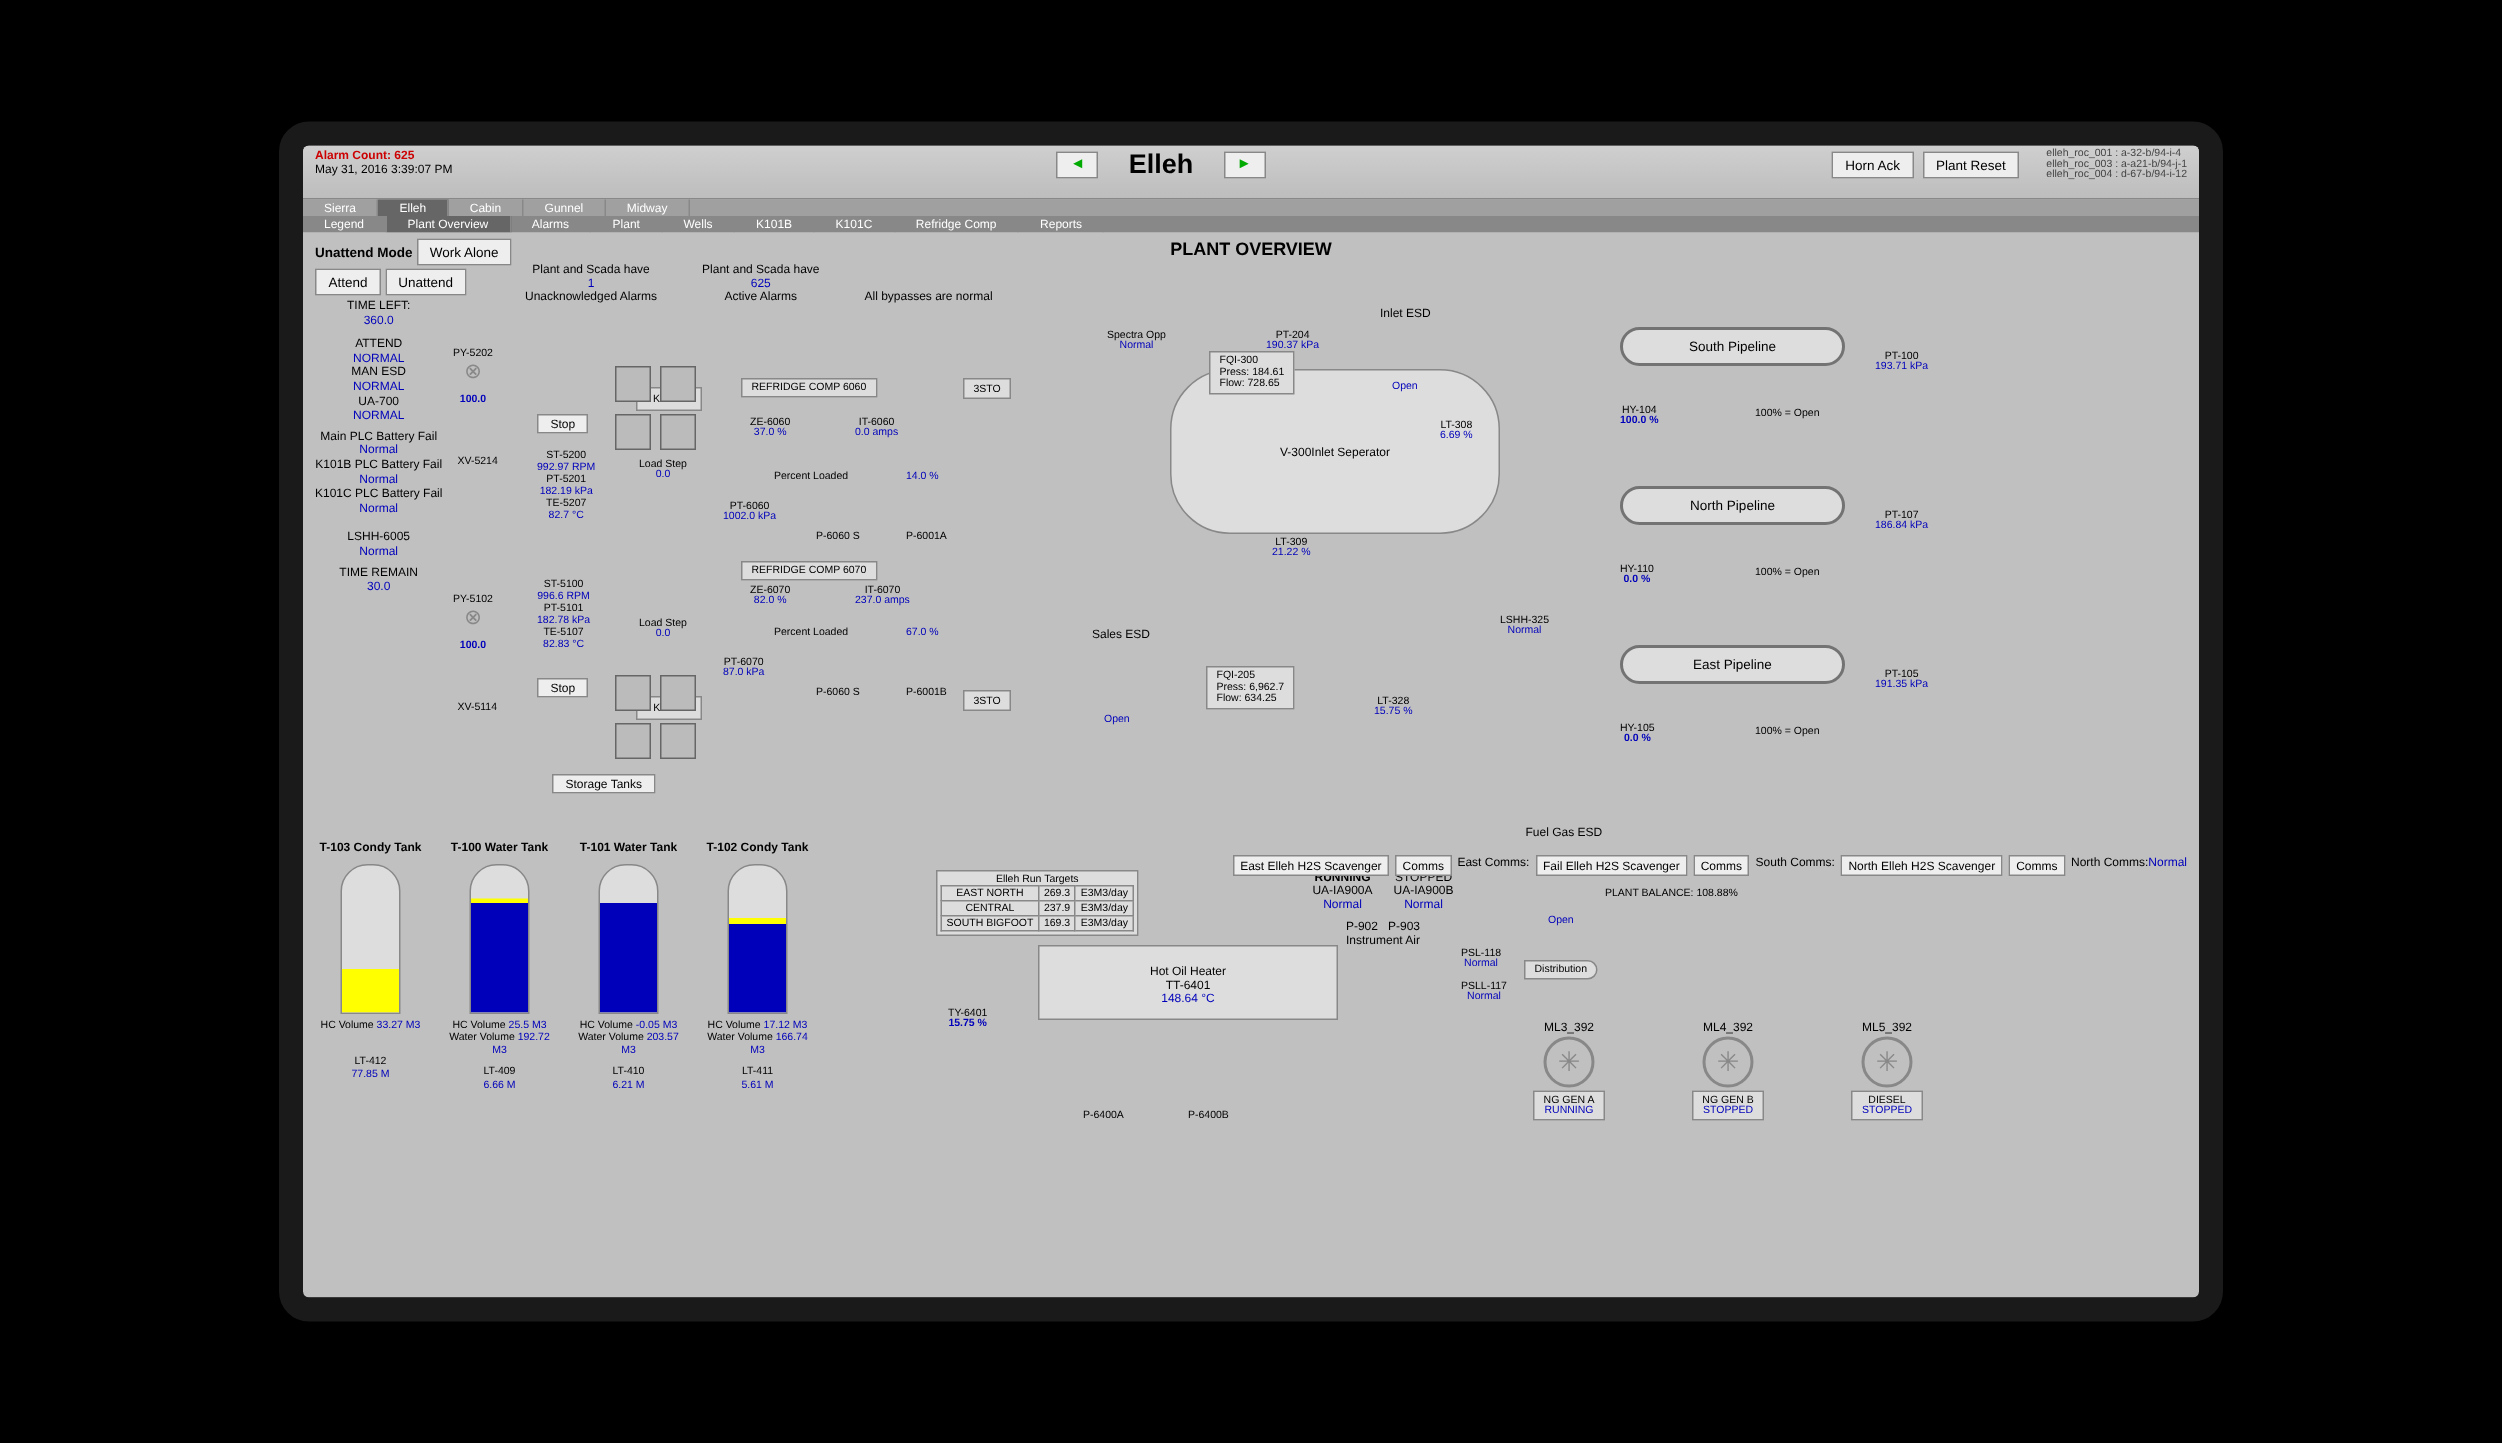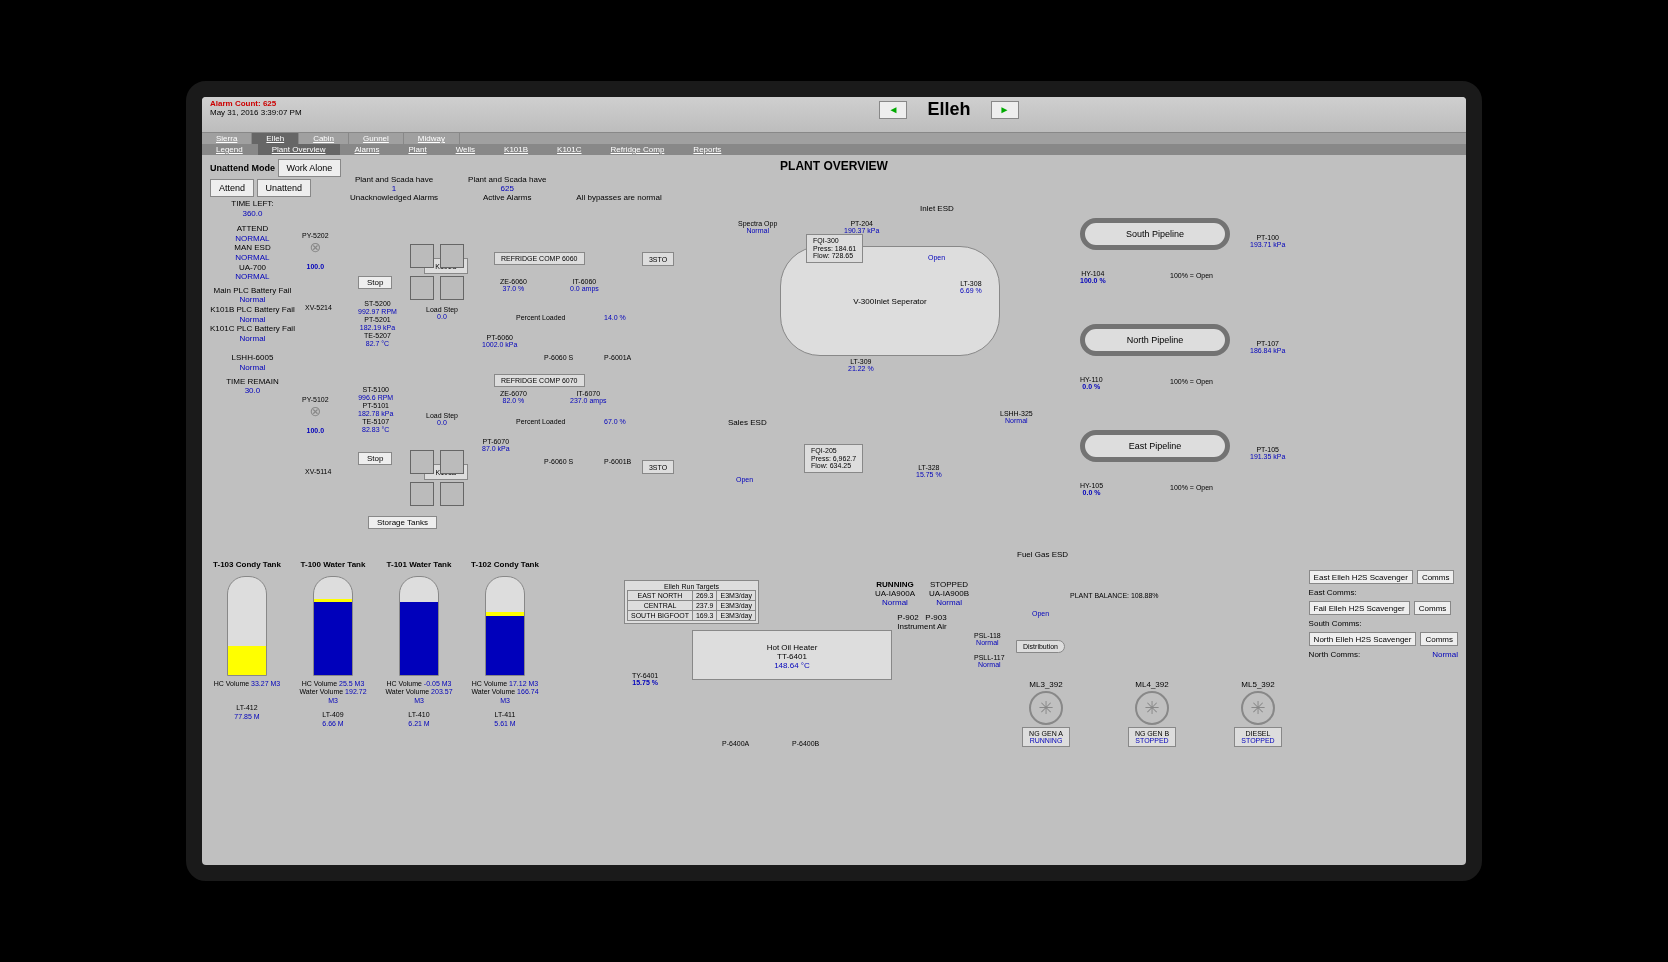--- a/index.html
+++ b/index.html
@@ -10,57 +10,57 @@
 .hdr-l { flex:0 0 230px; font-size:8px; }
 .alarm-count { color:#c00; font-weight:bold; }
 .hdr-c { flex:1; display:flex; align-items:center; justify-content:center; gap:20px; }
 .title { font-size:18px; font-weight:bold; }
 .arrow-btn { width:28px; height:18px; border:1px solid #888; background:#eee; display:flex; align-items:center; justify-content:center; color:#0a0; font-size:10px; }
 .hdr-r { flex:0 0 350px; display:flex; align-items:center; justify-content:flex-end; gap:6px; font-size:7px; }
 .btn { border:1px solid #888; background:#eee; padding:2px 8px; height:18px; font-size:9px; display:inline-flex; align-items:center; cursor:pointer; }
 .serials div { font-size:7px; color:#444; }
 .tabs { font-size:8px; }
 .tab-row { display:flex; background:#a0a0a0; }
-.tab { padding:1px 14px; border-right:1px solid #888; color:#fff; cursor:pointer;text-decoration:underline; }
+.tab { padding:1px 14px; border-right:1px solid #888; color:#fff; cursor:pointer; }
 .tab.sel { background:#666; }
 .tab-row.sub { background:#888; }
 .notes-row { text-align:right; padding:2px 8px; }
 .main { position:relative; background:#c0c0c0; padding:4px 8px; height:calc(100% - 80px); }
 .overview-title { text-align:center; font-weight:bold; font-size:12px; margin-bottom:2px; }
 .mode-row { position:absolute; top:4px; left:8px; }
 .mode-row .lbl { font-weight:bold; }
 .status-blk { position:absolute; top:44px; left:8px; font-size:8px; line-height:1.2; }
 .status-blk div { text-align:center; }
 .val-blue { color:#00b; }
 .val-normal { color:#00b; }
 .top-info { display:flex; gap:30px; font-size:8px; margin-left:140px; margin-bottom:4px; }
 .top-info .col { text-align:center; }
 .diagram { position:relative; height:370px; border:none; }
 .box { position:absolute; background:#ddd; border:1px solid #888; text-align:center; font-size:7px; padding:1px; display:flex; flex-direction:column; align-items:center; justify-content:center; }
 .vessel { position:absolute; border:1px solid #888; border-radius:40px; background:#ddd; text-align:center; font-size:8px; display:flex; flex-direction:row; align-items:center; justify-content:center; }
-.pipe-vessel { position:absolute; border:5px solid #737373; border-radius:50px; background:#ddd; text-align:center; padding:6px; }
+.pipe-vessel { position:absolute; border:2px solid #737373; border-radius:50px; background:#ddd; text-align:center; padding:6px; }
 .vlabel { position:absolute; font-size:7px; text-align:center; }
 .tanks-row { display:flex; gap:12px; position:absolute; top:405px; left:8px; }
 .tank { width:74px; text-align:center; font-size:8px; }
 .tank-title { font-weight:bold; height:12px; }
 .tank-body { width:40px; height:100px; border:1px solid #888; border-radius:18px 18px 0 0; background:#ddd; margin:4px auto; position:relative; overflow:hidden; }
 .tank-fill { position:absolute; bottom:0; width:100%; }
 .yellow { background:#ff0; }
 .blue { background:#00b; }
 .tank-stat { font-size:7px; line-height:1.2; }
 .bottom-right { position:absolute; top:405px; left:400px; right:4px; height:230px; }
 .run-targets { position:absolute; top:20px; left:22px; border:1px solid #888; background:#ddd; padding:2px; font-size:7px; }
 .run-targets table { border-collapse:collapse; }
 .run-targets td { border:1px solid #888; padding:1px 3px; text-align:center; }
 .heater { position:absolute; top:70px; left:90px; width:200px; height:50px; border:1px solid #888; background:#ddd; text-align:center; font-size:8px; padding-top:12px; }
 .ia { position:absolute; top:20px; left:260px; width:120px; text-align:center; font-size:8px; }
 .gen-row { position:absolute; top:120px; left:400px; display:flex; gap:18px; }
 .gen { width:88px; text-align:center; font-size:8px; }
 .fan { width:34px; height:34px; border:2px solid #888; border-radius:50%; margin:2px auto; display:flex; align-items:center; justify-content:center; color:#888; font-size:18px; }
-.side-btns { position:absolute; top:10px; right:4px; font-size:8px; display:flex; flex-direction:column; gap:4px; }
+.side-btns { position:absolute; top:10px; right:4px; font-size:8px; display:flex; flex-direction:row; gap:4px; }
 .side-btns .row { display:flex; gap:4px; }
 .side-btns .btn { font-size:8px; padding:1px 4px; height:14px; }
 .stop-btn { position:absolute; border:1px solid #888; background:#eee; padding:1px 8px; font-size:8px; }
 .data-list { position:absolute; font-size:7px; text-align:center; line-height:1.15; }
 .data-list div span:first-child { color:#000; }
 .data-list div span:last-child { color:#00b; display:block; }
 .small-box { position:absolute; border:1px solid #888; background:#ddd; font-size:7px; padding:2px 6px; }
 .esd-label { position:absolute; font-size:8px; text-align:center; }
 .valve-icon { width:20px; height:24px; display:inline-block; }
 .valve-icon::before { content:"⊗"; font-size:14px; color:#888; }
@@ -74,20 +74,29 @@
 
 <div class="hdr">
   <div class="hdr-l">
     <div class="alarm-count">Alarm Count: 625</div>
     <div>May 31, 2016 3:39:07 PM</div>
   </div>
   <div class="hdr-c">
     <div class="arrow-btn">◄</div>
     <div class="title">Elleh</div>
     <div class="arrow-btn">►</div>
+  </div>
+  <div class="hdr-r">
+    <button class="btn">Horn Ack</button>
+    <button class="btn">Plant Reset</button>
+    <div class="serials" style="margin-left:12px">
+      <div>elleh_roc_001 : a-32-b/94-i-4</div>
+      <div>elleh_roc_003 : a-a21-b/94-j-1</div>
+      <div>elleh_roc_004 : d-67-b/94-i-12</div>
+    </div>
   </div>
 </div>
 
 
 <div class="tabs">
   <div class="tab-row">
     <div class="tab">Sierra</div>
     <div class="tab sel">Elleh</div>
     <div class="tab">Cabin</div>
     <div class="tab">Gunnel</div>

